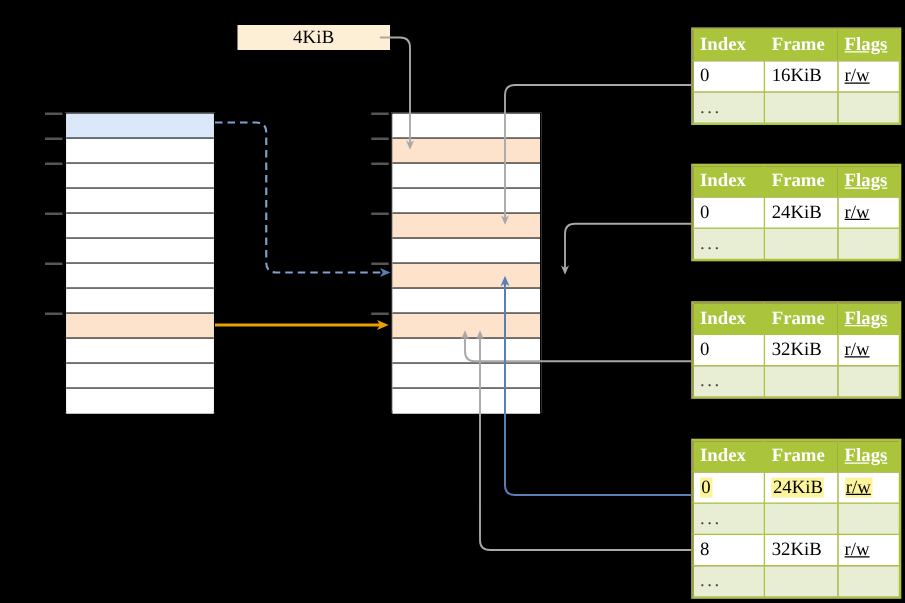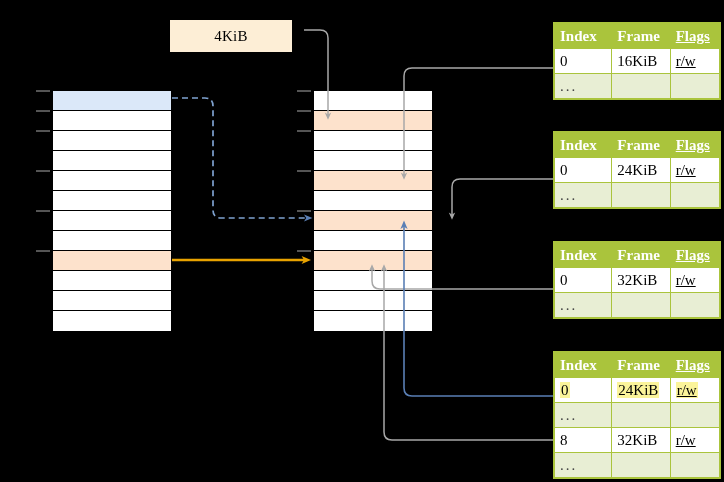--- a/index.html
+++ b/index.html
@@ -40,21 +40,21 @@
   .hl{background:#fbf49a;padding:0 1px;}
 
   
   svg.wires{position:absolute;left:0;top:0;width:724px;height:482px;pointer-events:none;}
 </style>
 </head>
 <body>
 
 <div class="stage">
 
-  <div class="kib" style="left:170px;top:20px;width:122px;height:32px;">
+  <div class="kib" style="left:190px;top:20px;width:122px;height:20px;">
     <span>4KiB</span>
   </div>
 
   <div id="left-col" class="col" style="left:52px;top:90px;width:120px;height:240px;">
       <div class="cell blue"></div>
       <div class="cell"></div>
       <div class="cell"></div>
       <div class="cell"></div>
       <div class="cell"></div>
       <div class="cell"></div>

